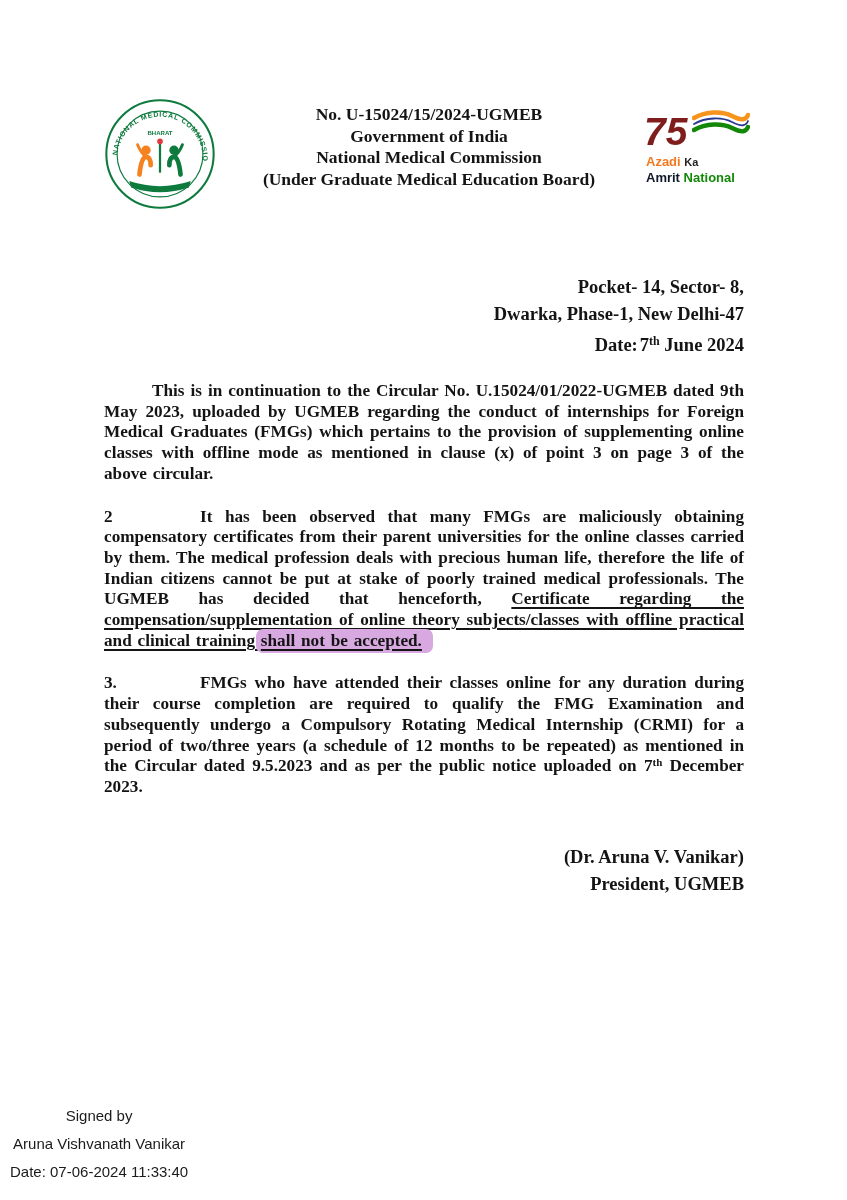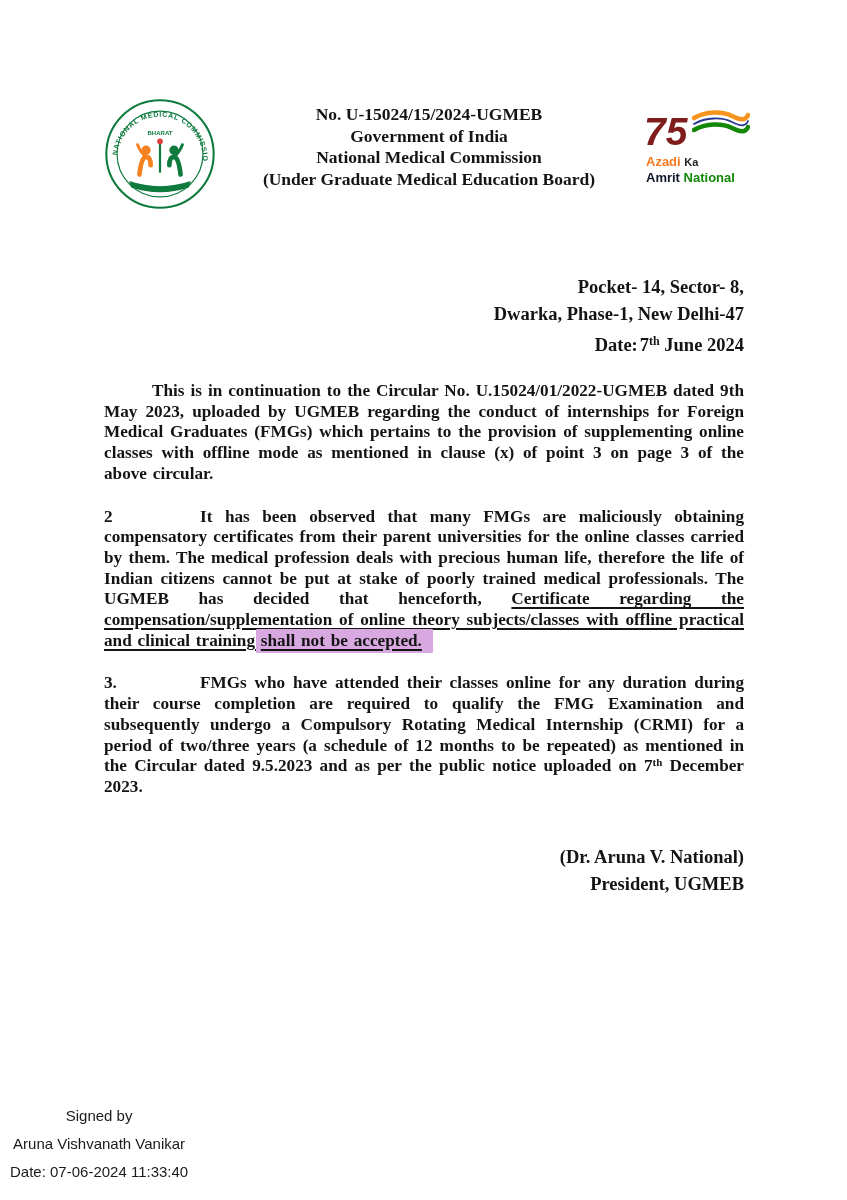--- a/index.html
+++ b/index.html
@@ -72,21 +72,21 @@
   .wgap-lg { width:96px; }
   .wgap-sm { width:62px; }
   .para sup { font-size:11px; vertical-align:5px; line-height:0; }
   .emph {
     text-decoration:underline;
     text-decoration-thickness:2px;
     text-underline-offset:3px;
   }
   .hl {
     background:#d8a9e0;
-    border-radius:1px;
+    border-radius:7px;
     padding:2px 11px 3px 5px;
     margin-left:-5px;
   }
 
   
   .signature {
     margin-top:46px;
     text-align:right;
     font-weight:bold;
     font-size:18.5px; line-height:27px;
@@ -168,21 +168,21 @@
 
 
   <p class="para indent">This is in continuation to the Circular No. U.15024/01/2022-UGMEB dated 9th May 2023, uploaded by UGMEB regarding the conduct of internships for Foreign Medical Graduates (FMGs) which pertains to the provision of supplementing online classes with offline mode as mentioned in clause (x) of point 3 on page 3 of the above circular.</p>
 
   <p class="para"><span class="pnum wgap-lg">2</span><span>It has been observed that many FMGs are maliciously obtaining compensatory certificates from their parent universities for the online classes carried by them. The medical profession deals with precious human life, therefore the life of Indian citizens cannot be put at stake of poorly trained medical professionals. The UGMEB has decided that henceforth, </span><span class="emph">Certificate regarding the compensation/supplementation of online theory subjects/classes with offline practical and clinical training </span><span class="emph hl">shall not be accepted.</span></p>
 
   <p class="para"><span class="pnum wgap-lg">3.</span><span>FMGs who have attended their classes online for any duration during their course completion are required to qualify the FMG Examination and subsequently undergo a Compulsory Rotating Medical Internship (CRMI) for a period of two/three years (a schedule of 12 months to be repeated) as mentioned in the Circular dated 9.5.2023 and as per the public notice uploaded on 7</span><sup>th</sup><span> December 2023.</span></p>
 
 
   <div class="signature">
-    <div>(Dr. Aruna V. National)</div>
+    <div>(Dr. Aruna V. Vanikar)</div>
     <div>President, UGMEB</div>
   </div>
 
   <div class="digital-signature">
     <div>Signed by</div>
     <div>Aruna Vishvanath Vanikar</div>
     <div>Date: 07-06-2024 11:33:40</div>
   </div>
 
 </div>

